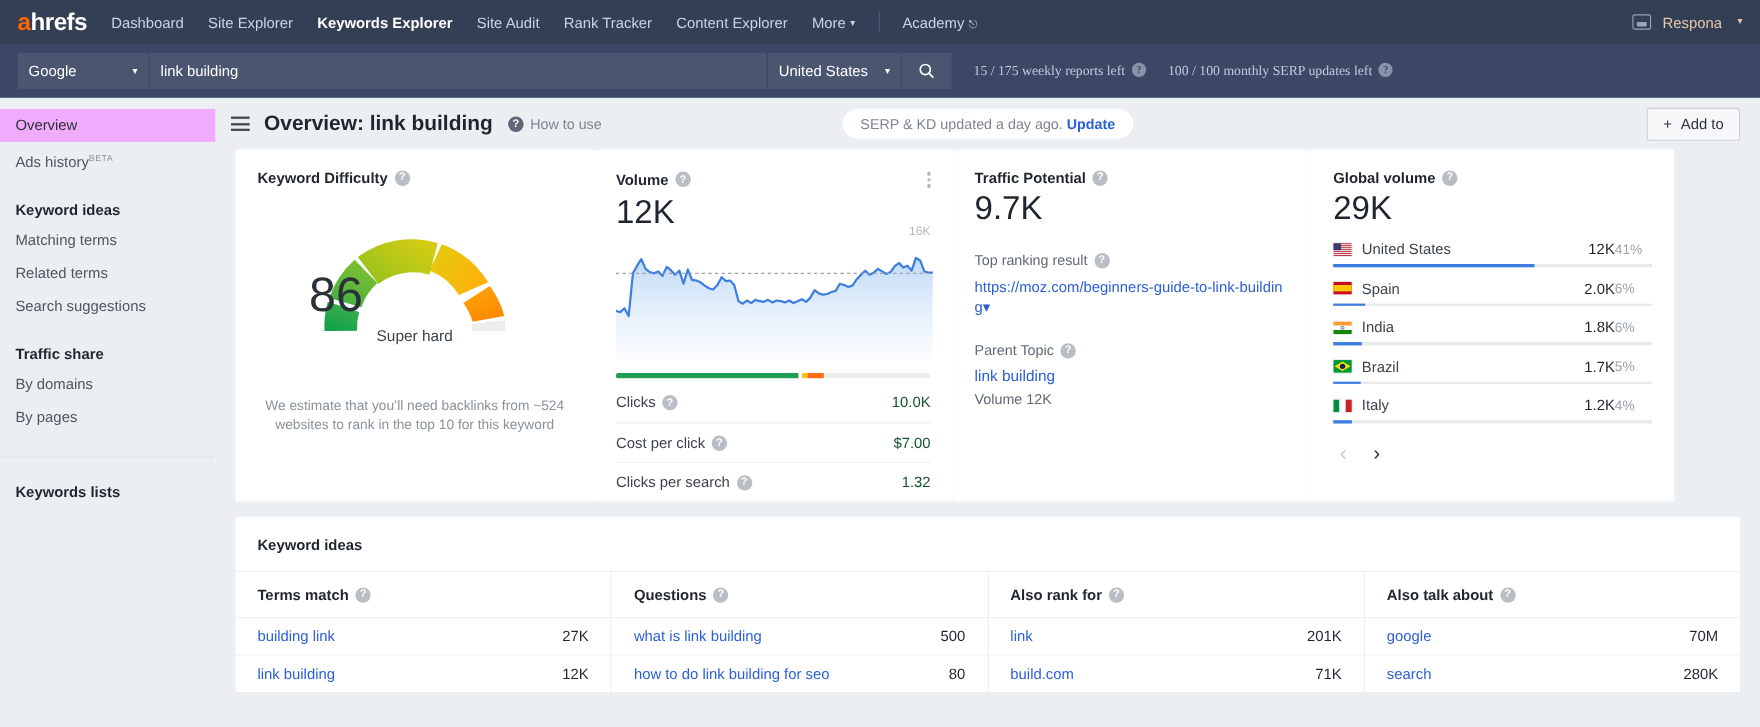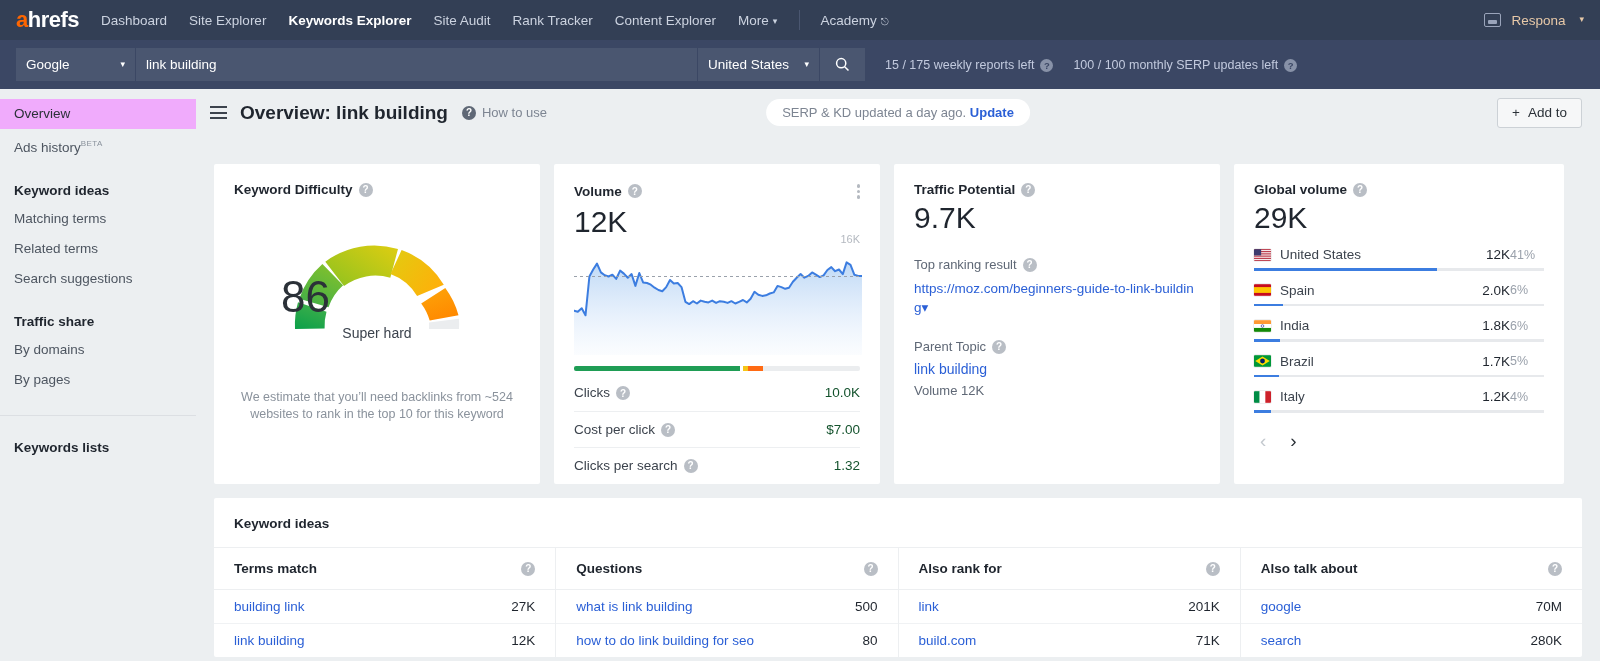--- a/index.html
+++ b/index.html
@@ -67,21 +67,21 @@
     padding: 0 10px; color: #fff; font-size: 13.5px; cursor: pointer;
     border-left: 1px solid #3b4764;
   }
   .search-btn {
     width: 46px; height: 33px; background: #4a5670;
     display: flex; align-items: center; justify-content: center;
     cursor: pointer; border-left: 1px solid #3b4764;
   }
   .quota {
     font-size: 12.5px; color: #c2cade; margin-left: 20px;
-    display: flex; align-items: flex-end; gap: 6px; white-space: nowrap;
+    display: flex; align-items: flex-start; gap: 6px; white-space: nowrap; font-family: Liberation Serif, serif;
   }
   .q-mark {
     display: inline-flex; align-items: center; justify-content: center;
     width: 13px; height: 13px; border-radius: 50%;
     background: #8892a8; color: #3b4764;
     font-size: 9.5px; font-weight: bold; flex: none;
   }
 
   
   .page { display: flex; height: 572px; }
@@ -129,21 +129,21 @@
   .serp-pill a { color: #2a5fd6; font-weight: bold; text-decoration: none; cursor: pointer; }
   .addto {
     margin-left: auto; background: #f6f7f8; border: 1px solid #ccd1d6;
     border-radius: 3px; height: 30px; padding: 0 14px;
     display: flex; align-items: center; gap: 8px;
     font-size: 13.5px; color: #2b3138; cursor: pointer;
   }
 
   
   .cards {
-    display: flex; gap: 14px; padding: 0 18px 0 18px; margin-top: 28px;
+    display: flex; padding: 0 18px 0 18px;
   }
   .card { background: #fff; border-radius: 2px; }
   .card-kd    { width: 326px; height: 320px; padding: 18px 20px; }
   .card-vol   { width: 326px; height: 320px; padding: 18px 20px 8px 20px; }
   .card-tp    { width: 326px; height: 320px; padding: 18px 20px; }
   .card-gv    { width: 330px; height: 320px; padding: 18px 20px; }
   .card-title {
     font-size: 13.5px; font-weight: bold; color: #1f252e;
     display: flex; align-items: center; gap: 6px;
   }
@@ -215,21 +215,20 @@
     margin: 14px 18px 0 18px; background: #fff; border-radius: 2px;
   }
   .ki-title { font-size: 13.5px; font-weight: bold; color: #1f252e; padding: 18px 20px 16px 20px; }
   .ki-grid { display: flex; }
   .ki-col { flex: 1; border-top: 1px solid #edeff1; }
   .ki-col + .ki-col { border-left: 1px solid #edeff1; }
   .ki-head {
     font-size: 13.5px; font-weight: bold; color: #1f252e;
     padding: 13px 20px; display: flex; align-items: center; gap: 6px;
     border-bottom: 1px solid #edeff1;
-    justify-content: space-between;
   }
   .ki-row {
     display: flex; align-items: center; padding: 9px 20px;
     font-size: 13.5px;
   }
   .ki-row + .ki-row { border-top: 1px solid #f0f2f4; }
   .ki-kw { color: #2a5fd6; cursor: pointer; }
   .ki-v { margin-left: auto; color: #1f252e; }
 </style>
 </head>

